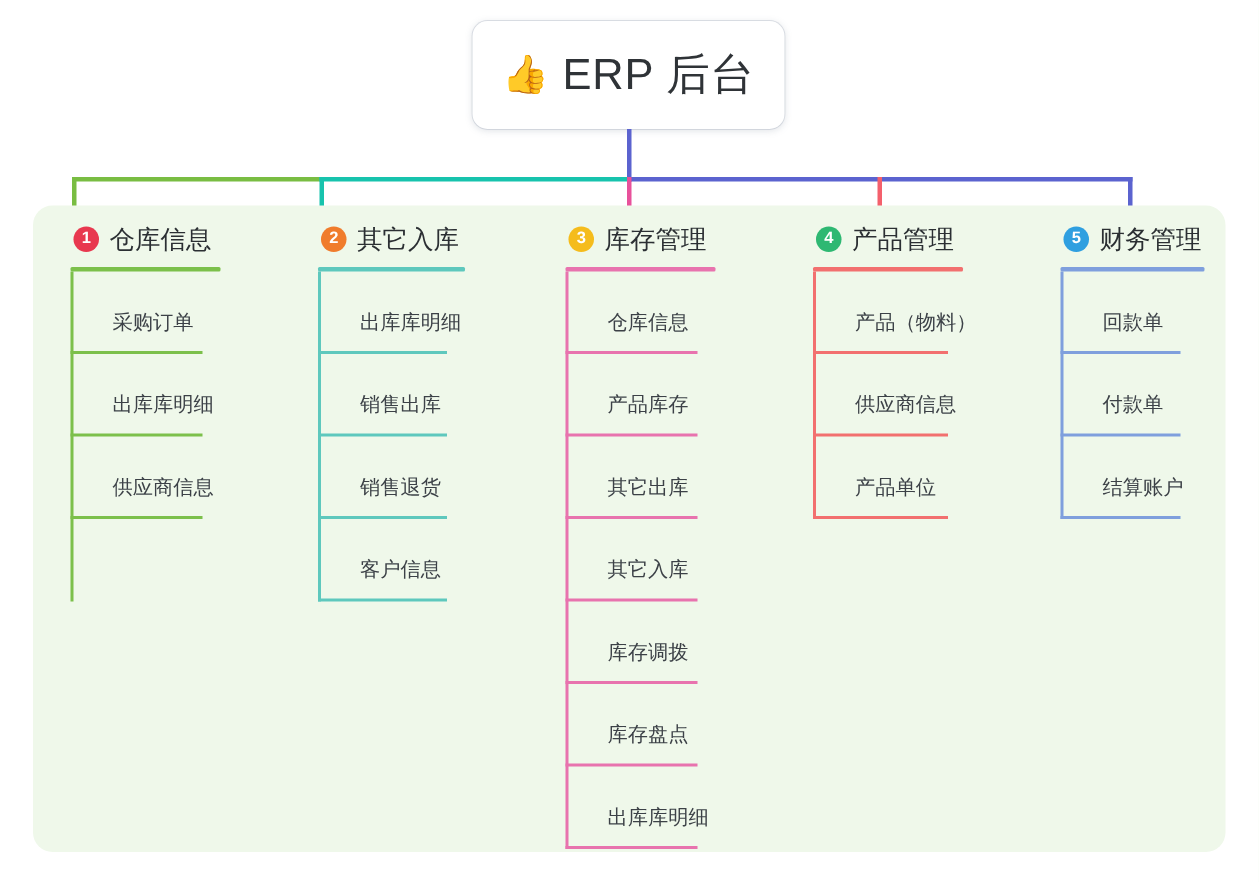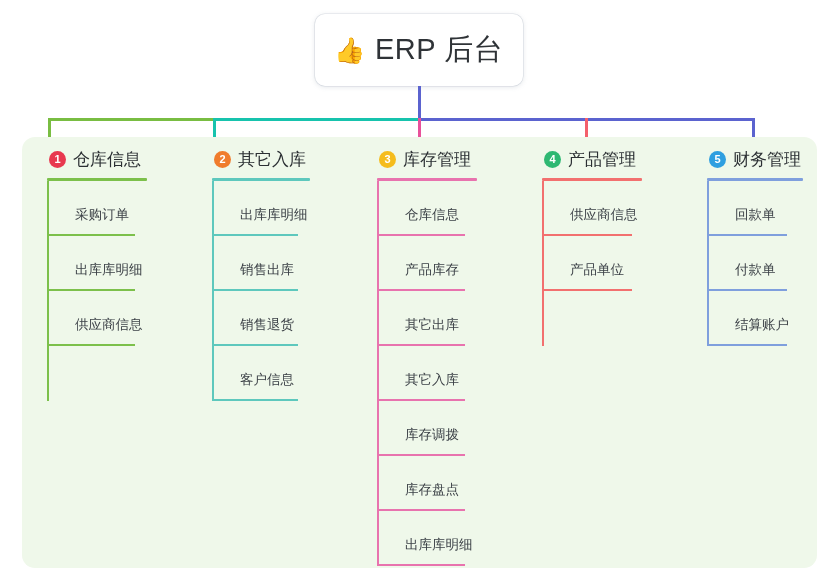--- a/index.html
+++ b/index.html
@@ -242,20 +242,24 @@
       </div>
       <div class="column" style="left: 542px;">
         <div class="col-head">
           <span class="badge" style="background: rgb(46, 184, 114);">4</span>
           <span class="col-title">产品管理</span>
         </div>
         <div class="head-rule" style="width: 100px; background: rgb(242, 112, 111);"></div>
         <div class="col-body">
           <div class="stem" style="height: 165px; background: rgb(242, 112, 111);"></div>
           <div class="item">
+            <span class="item-label">产品（物料）</span>
+            <div class="item-rule" style="width: 90px; background: rgb(242, 112, 111);"></div>
+          </div>
+          <div class="item">
             <span class="item-label">供应商信息</span>
             <div class="item-rule" style="width: 90px; background: rgb(242, 112, 111);"></div>
           </div>
           <div class="item">
             <span class="item-label">产品单位</span>
             <div class="item-rule" style="width: 90px; background: rgb(242, 112, 111);"></div>
           </div>
         </div>
       </div>
       <div class="column" style="left: 707px;">

